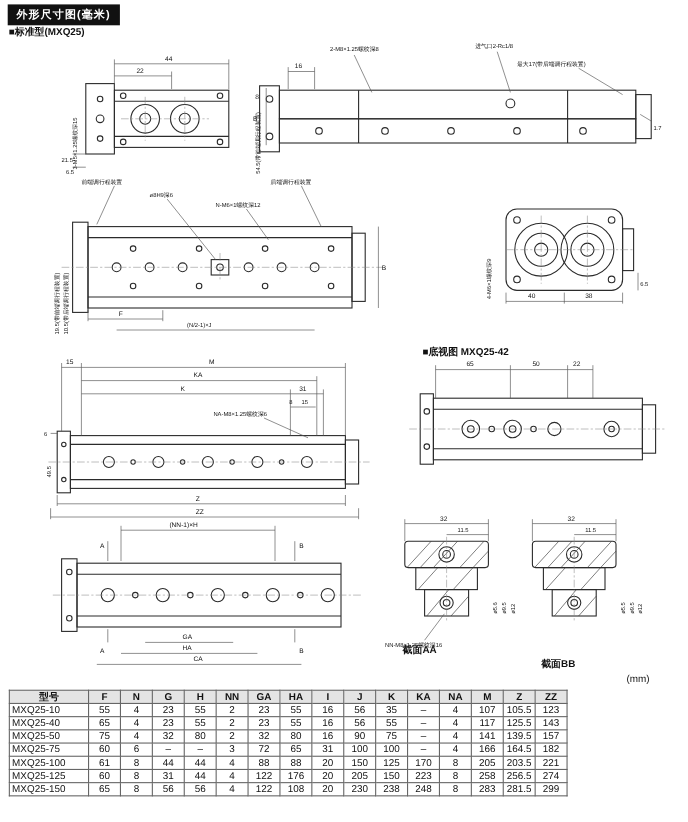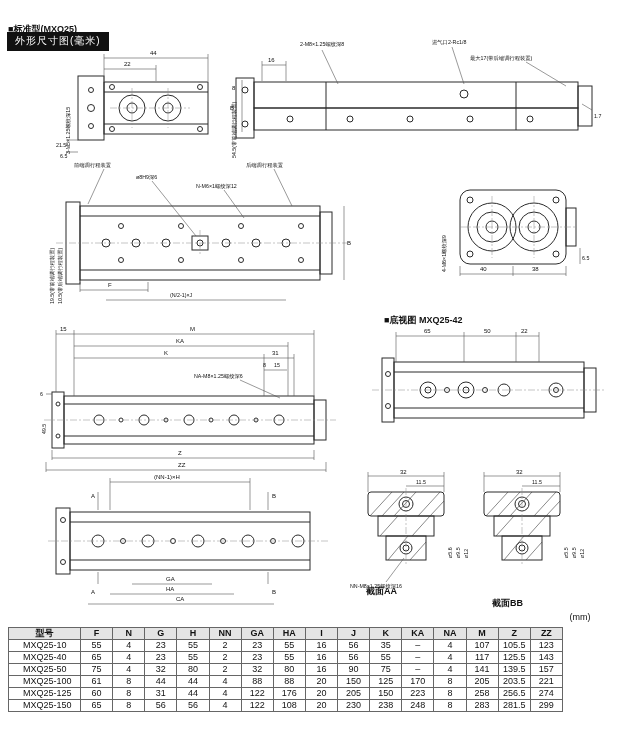--- a/index.html
+++ b/index.html
@@ -1,41 +1,41 @@
 <!DOCTYPE html>
 <html><head>
 <meta charset="utf-8">
 <style>
   * { margin:0; padding:0; box-sizing:border-box; }
   html,body { background:#fff; }
   body { width:625px; height:747px; font-family:"Liberation Sans","DejaVu Sans",sans-serif; color:#111; }
   .page { position:relative; width:625px; height:747px; background:#fff; overflow:hidden; }
 
   .hdr { position:absolute; left:7px; top:4px; background:#111; color:#fff;
-         font-size:10px; font-weight:normal; padding:2px 8px 3px; letter-spacing:1px;margin-top:28px; }
+         font-size:10px; font-weight:bold; padding:2px 8px 3px; letter-spacing:1px; }
   .sub-label { position:absolute; font-size:9px; font-weight:bold; color:#111; }
   .sec-label { position:absolute; font-size:9px; font-weight:bold; color:#111; }
   .unit-label { position:absolute; font-size:9px; color:#111; }
 
   svg.drawing { position:absolute; overflow:visible; }
   g.ln  { stroke:#2b2b2b; stroke-width:1;   fill:none; }
   g.ln2 { stroke:#3a3a3a; stroke-width:0.6; fill:none; }
   g.dim { stroke:#555;    stroke-width:0.6; fill:none; }
   g.cl  { stroke:#888;    stroke-width:0.5; fill:none; stroke-dasharray:7 2 2 2; }
   svg text { fill:#111; font-size:6px; font-family:"Liberation Sans","DejaVu Sans",sans-serif; }
   text.s5 { font-size:5.3px; }
   text.s6 { font-size:6px; }
 
-  table.dims-table { position:absolute; left:8px; top:627px; width:555px;
+  table.dims-table { position:absolute; left:8px; top:627px; width:508px;
         border-collapse:collapse; table-layout:fixed; font-size:9px; border:1.5px solid #444; }
   .dims-table th, .dims-table td { border:1px solid #666; text-align:center;
         height:11px; line-height:11px; padding:0; overflow:hidden; white-space:nowrap; }
   .dims-table th { background:#e4e4e4; font-weight:bold; }
   .dims-table th:first-child, .dims-table td:first-child { width:72px; }
-  .dims-table td:first-child { text-align:left; padding-left:14px; }
+  .dims-table td:first-child { text-align:left; padding-left:2px; }
 </style>
 </head>
 <body>
 
 <div class="page">
 
   <div class="hdr">外形尺寸图(毫米)</div>
   <div class="sub-label" style="left:8px;top:23px">■标准型(MXQ25)</div>
 
   <svg class="drawing" style="left:60px;top:36px" width="200" height="128" viewBox="0 0 200 128">
@@ -487,20 +487,38 @@
           <td>16</td>
           <td>90</td>
           <td>75</td>
           <td>–</td>
           <td>4</td>
           <td>141</td>
           <td>139.5</td>
           <td>157</td>
         </tr>
         <tr>
+          <td>MXQ25-75</td>
+          <td>60</td>
+          <td>6</td>
+          <td>–</td>
+          <td>–</td>
+          <td>3</td>
+          <td>72</td>
+          <td>65</td>
+          <td>31</td>
+          <td>100</td>
+          <td>100</td>
+          <td>–</td>
+          <td>4</td>
+          <td>166</td>
+          <td>164.5</td>
+          <td>182</td>
+        </tr>
+        <tr>
           <td>MXQ25-100</td>
           <td>61</td>
           <td>8</td>
           <td>44</td>
           <td>44</td>
           <td>4</td>
           <td>88</td>
           <td>88</td>
           <td>20</td>
           <td>150</td>

